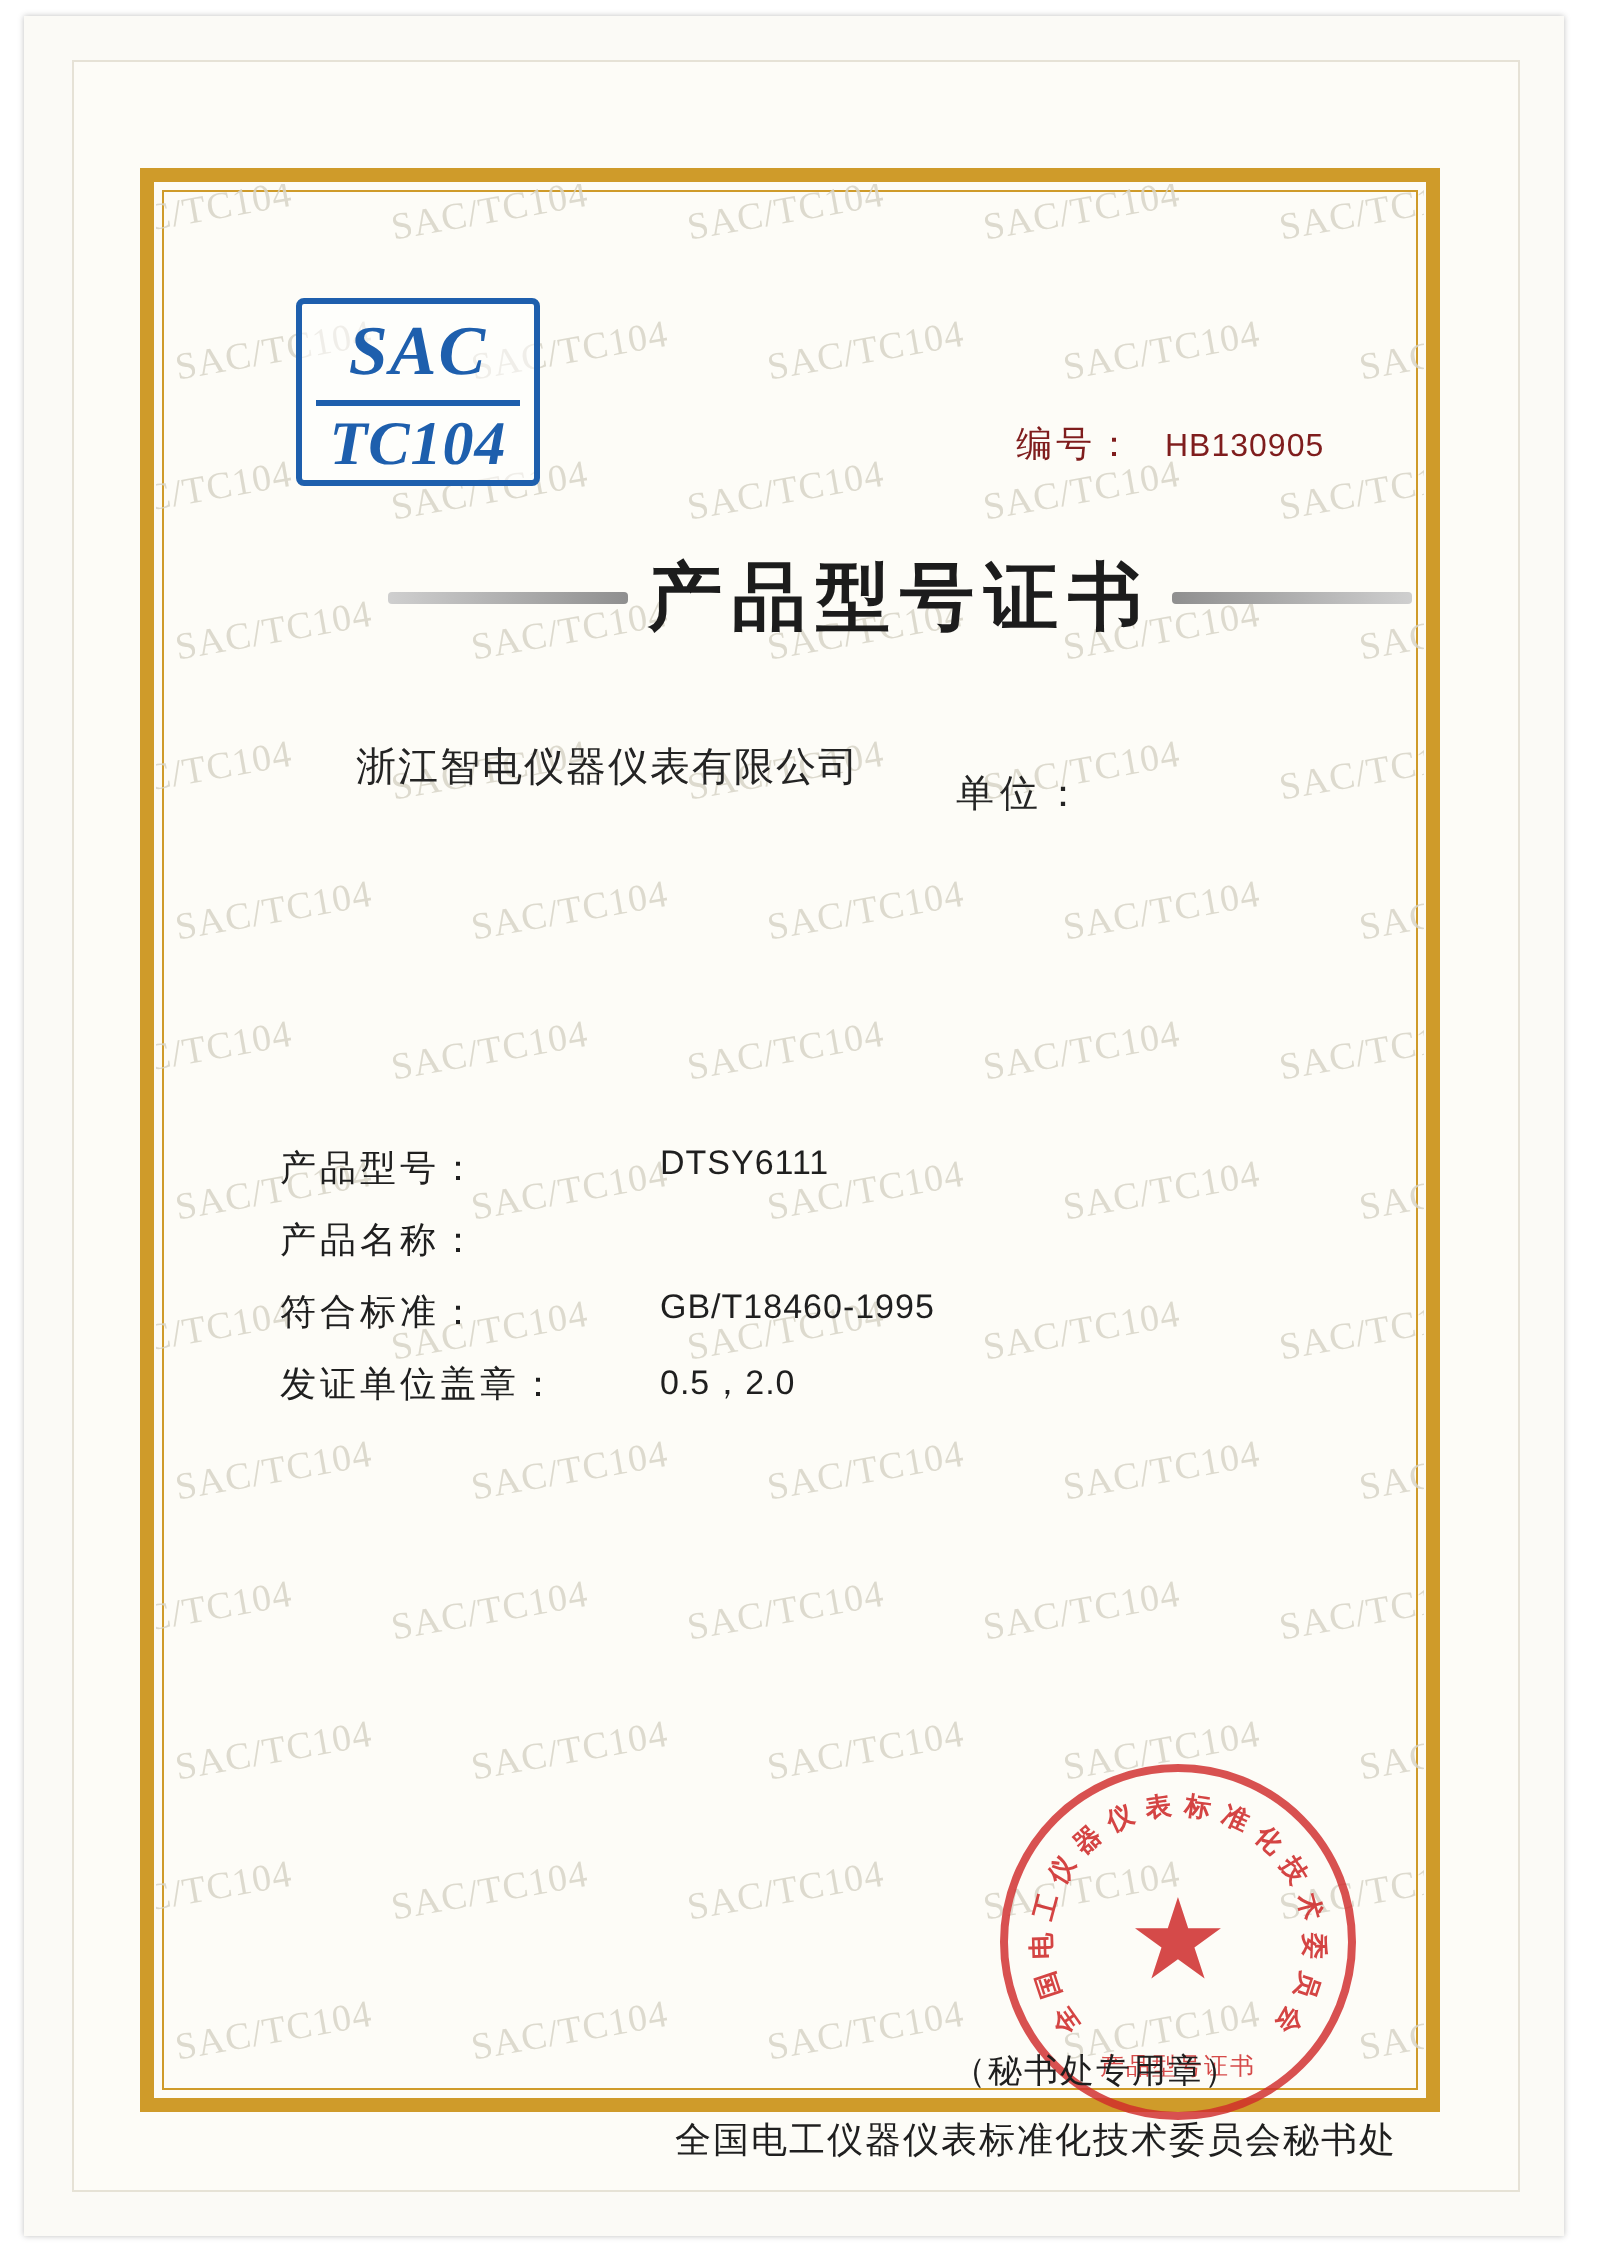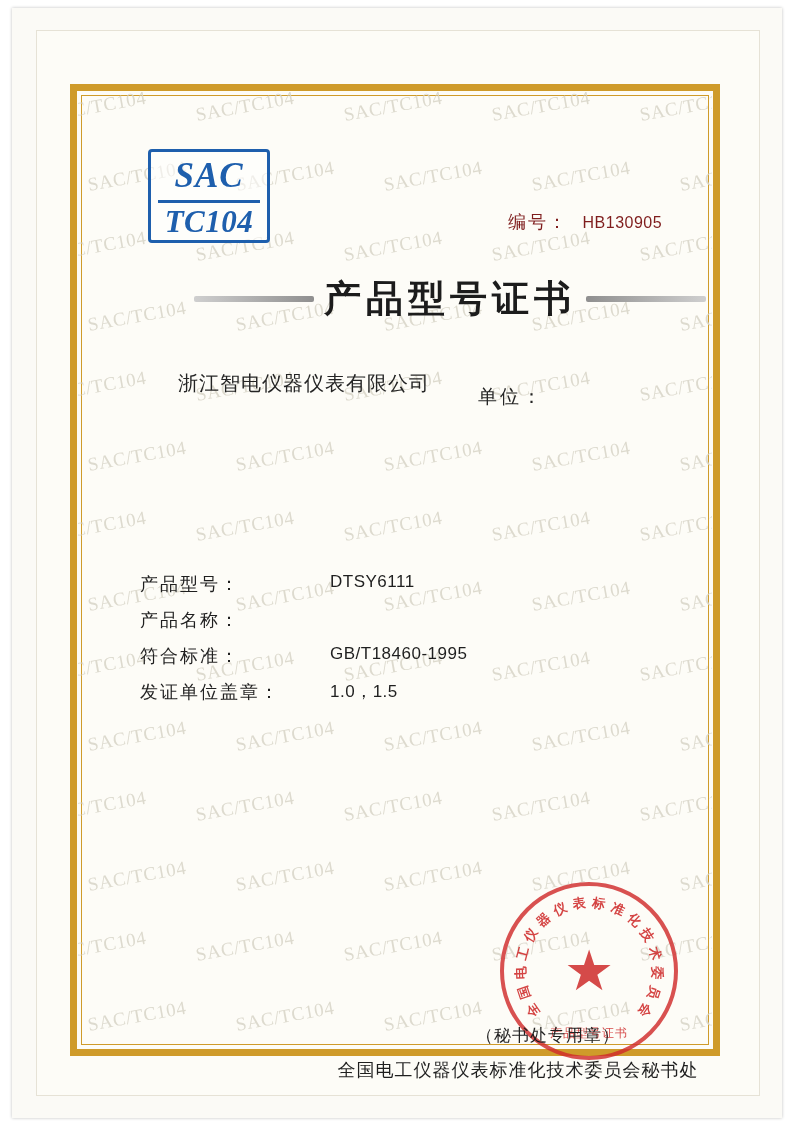--- a/index.html
+++ b/index.html
@@ -463,21 +463,21 @@
         </div>
         <div class="field-row">
           <span class="field-label">产品名称：</span>
         </div>
         <div class="field-row">
           <span class="field-label">符合标准：</span>
           <span class="field-value">GB/T18460-1995</span>
         </div>
         <div class="field-row">
           <span class="field-label">发证单位盖章：</span>
-          <span class="field-value">1.0，1.5</span>
+          <span class="field-value">0.5，2.0</span>
         </div>
       </div>
 
 
     <div class="seal">
       <div class="seal-ring"></div>
       <div class="seal-text" id="seal-text">
           <span style="transform: translate(-50%, -50%) translate(-55.7023px, 39.0032px) rotate(-125deg);">全</span>
           <span style="transform: translate(-50%, -50%) translate(-64.5485px, 21.389px) rotate(-108.333deg);">国</span>
           <span style="transform: translate(-50%, -50%) translate(-67.9712px, 1.97776px) rotate(-91.6667deg);">电</span>

